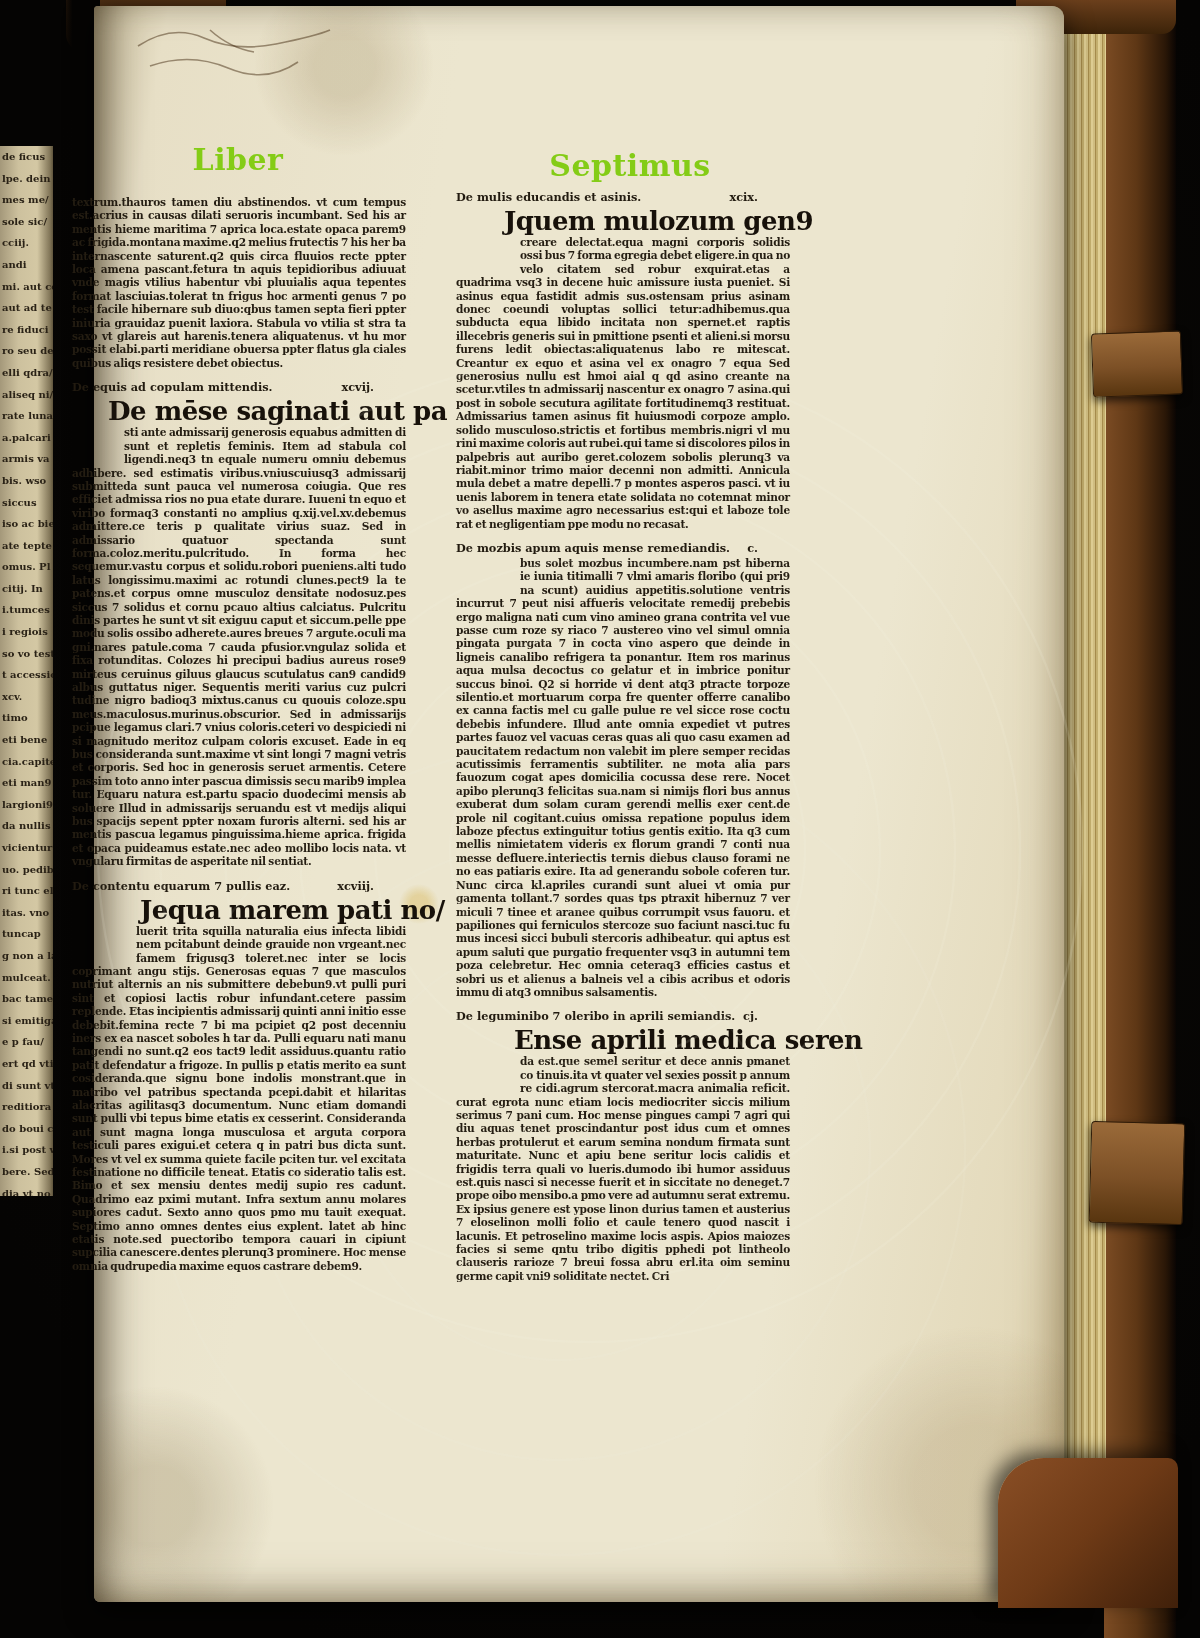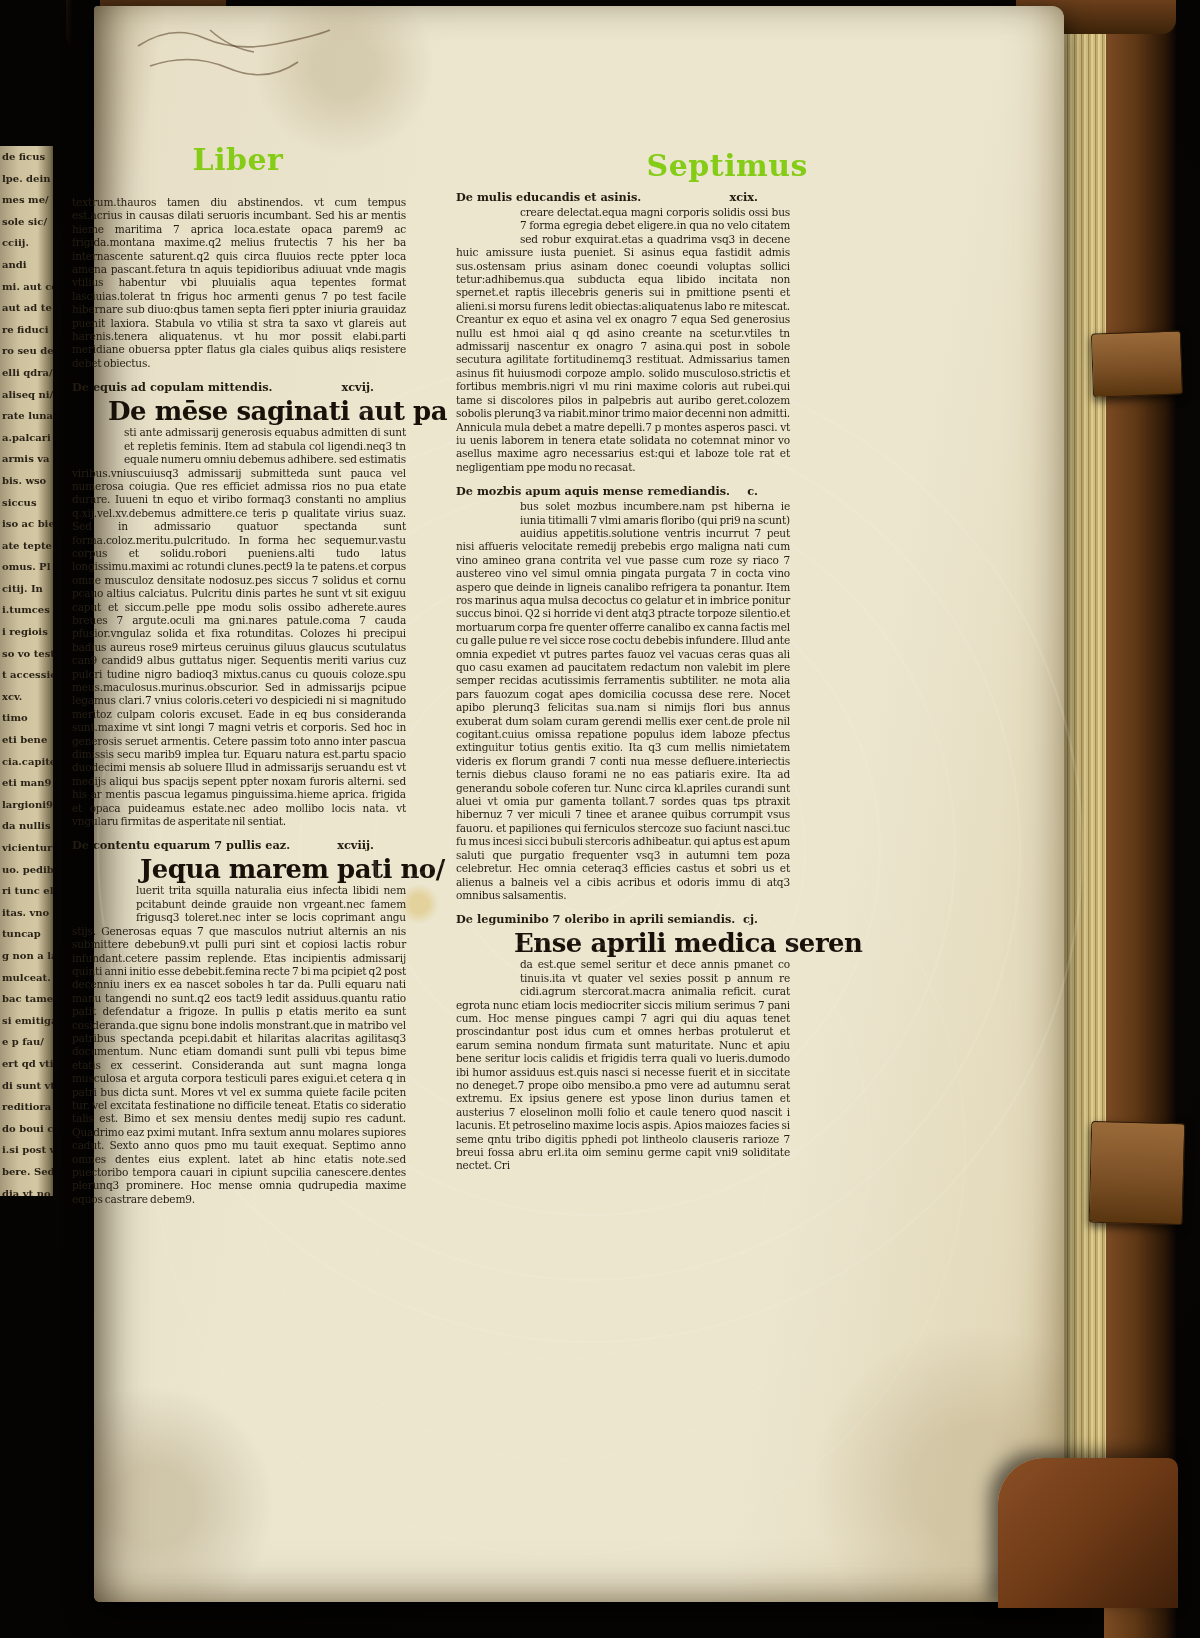--- a/index.html
+++ b/index.html
@@ -42,25 +42,25 @@
                 0 10px 28px rgba(0,0,0,.8);}
   .stains{position:absolute;inset:0;border-radius:inherit;pointer-events:none;background:
      radial-gradient(circle at 325px 898px, rgba(208,166,44,.30) 0 9px, rgba(208,166,44,0) 20px),
      radial-gradient(circle at 250px 60px, rgba(120,95,45,.18) 0 30px, rgba(120,95,45,0) 90px),
      radial-gradient(circle at 880px 1480px, rgba(120,90,40,.16) 0 60px, rgba(120,90,40,0) 160px),
      radial-gradient(circle at 60px 1500px, rgba(100,78,34,.2) 0 40px, rgba(100,78,34,0) 120px);}
   
   .running-head{position:absolute;width:332px;text-align:center;font-family:"DejaVu Serif",serif;
      font-weight:bold;font-size:30px;color:#84cc16;letter-spacing:.5px;}
   .head-left{left:72px;top:142px;}
-  .head-right{left:476px;top:148px;text-align:right;}
+  .head-right{left:464px;top:148px;}
   .col{position:absolute;width:334px;color:#241d12;}
   .col-left{left:72px;top:196px;}
   .col-right{left:456px;top:190px;}
-  .para{font-family:"DejaVu Serif",serif;font-weight:normal;font-size:10.6px;line-height:13.4px;
+  .para{font-family:"DejaVu Serif",serif;font-weight:bold;font-size:10.6px;line-height:13.4px;
      text-align:justify;letter-spacing:-0.2px;word-spacing:-1px;color:#241d12;}
   .rubric{display:flex;justify-content:space-between;align-items:flex-end;
      font-family:"DejaVu Serif",serif;font-weight:bold;font-size:11.3px;
      margin-top:10px;margin-bottom:2px;color:#221b10;}
   .rubric .num{padding-right:32px;}
   .chap-head{font-family:"DejaVu Serif",serif;font-weight:bold;font-size:26px;line-height:30px;
      letter-spacing:-0.5px;color:#17110a;white-space:nowrap;}
   .ind-36{padding-left:36px;} .ind-48{padding-left:48px;} .ind-58{padding-left:58px;} .ind-68{padding-left:68px;}
   .init-spacer{float:left;width:64px;height:27px;}
   .init-spacer-sm{float:left;width:52px;height:27px;}
@@ -173,20 +173,21 @@
   </div>
   <div class="chap-head ind-68">Jequa marem pati no/</div>
   <div class="para"><span class="init-spacer"></span><span>luerit trita squilla naturalia eius infecta libidi nem pcitabunt deinde grauide non vrgeant.nec famem frigusq3 toleret.nec inter se locis coprimant angu stijs. Generosas equas 7 que masculos nutriut alternis an nis submittere debebun9.vt pulli puri sint et copiosi lactis robur infundant.cetere passim replende. Etas incipientis admissarij quinti anni initio esse debebit.femina recte 7 bi ma pcipiet q2 post decenniu iners ex ea nascet soboles h tar da. Pulli equaru nati manu tangendi no sunt.q2 eos tact9 ledit assiduus.quantu ratio patit defendatur a frigoze. In pullis p etatis merito ea sunt cosideranda.que signu bone indolis monstrant.que in matribo vel patribus spectanda pcepi.dabit et hilaritas alacritas agilitasq3 documentum. Nunc etiam domandi sunt pulli vbi tepus bime etatis ex cesserint. Consideranda aut sunt magna longa musculosa et arguta corpora testiculi pares exigui.et cetera q in patri bus dicta sunt. Mores vt vel ex summa quiete facile pciten tur. vel excitata festinatione no difficile teneat. Etatis co sideratio talis est. Bimo et sex mensiu dentes medij supio res cadunt. Quadrimo eaz pximi mutant. Infra sextum annu molares supiores cadut. Sexto anno quos pmo mu tauit exequat. Septimo anno omnes dentes eius explent. latet ab hinc etatis note.sed puectoribo tempora cauari in cipiunt supcilia canescere.dentes plerunq3 prominere. Hoc mense omnia qudrupedia maxime equos castrare debem9.</span></div>
 </div>
 
 <div class="col col-right" style="z-index:5;">
   <div class="rubric" style="margin-top:0;">
     <span>De mulis educandis et asinis.</span>
     <span class="num">xcix.</span>
   </div>
+  <div class="chap-head ind-48">Jquem mulozum gen9</div>
   <div class="para"><span class="init-spacer"></span><span>creare delectat.equa magni corporis solidis ossi bus 7 forma egregia debet eligere.in qua no velo citatem sed robur exquirat.etas a quadrima vsq3 in decene huic amissure iusta pueniet. Si asinus equa fastidit admis sus.ostensam prius asinam donec coeundi voluptas sollici tetur:adhibemus.qua subducta equa libido incitata non spernet.et raptis illecebris generis sui in pmittione psenti et alieni.si morsu furens ledit obiectas:aliquatenus labo re mitescat. Creantur ex equo et asina vel ex onagro 7 equa Sed generosius nullu est hmoi aial q qd asino creante na scetur.vtiles tn admissarij nascentur ex onagro 7 asina.qui post in sobole secutura agilitate fortitudinemq3 restituat. Admissarius tamen asinus fit huiusmodi corpoze amplo. solido musculoso.strictis et fortibus membris.nigri vl mu rini maxime coloris aut rubei.qui tame si discolores pilos in palpebris aut auribo geret.colozem sobolis plerunq3 va riabit.minor trimo maior decenni non admitti. Annicula mula debet a matre depelli.7 p montes asperos pasci. vt iu uenis laborem in tenera etate solidata no cotemnat minor vo asellus maxime agro necessarius est:qui et laboze tole rat et negligentiam ppe modu no recasat.</span></div>
 
   <div class="rubric">
     <span>De mozbis apum aquis mense remediandis.</span>
     <span class="num">c.</span>
   </div>
   <div class="para"><span class="init-spacer"></span><span>bus solet mozbus incumbere.nam pst hiberna ie iunia titimalli 7 vlmi amaris floribo (qui pri9 na scunt) auidius appetitis.solutione ventris incurrut 7 peut nisi affueris velocitate remedij prebebis ergo maligna nati cum vino amineo grana contrita vel vue passe cum roze sy riaco 7 austereo vino vel simul omnia pingata purgata 7 in cocta vino aspero que deinde in ligneis canalibo refrigera ta ponantur. Item ros marinus aqua mulsa decoctus co gelatur et in imbrice ponitur succus binoi. Q2 si horride vi dent atq3 ptracte torpoze silentio.et mortuarum corpa fre quenter offerre canalibo ex canna factis mel cu galle pulue re vel sicce rose coctu debebis infundere. Illud ante omnia expediet vt putres partes fauoz vel vacuas ceras quas ali quo casu examen ad paucitatem redactum non valebit im plere semper recidas acutissimis ferramentis subtiliter. ne mota alia pars fauozum cogat apes domicilia cocussa dese rere. Nocet apibo plerunq3 felicitas sua.nam si nimijs flori bus annus exuberat dum solam curam gerendi mellis exer cent.de prole nil cogitant.cuius omissa repatione populus idem laboze pfectus extinguitur totius gentis exitio. Ita q3 cum mellis nimietatem videris ex florum grandi 7 conti nua messe defluere.interiectis ternis diebus clauso forami ne no eas patiaris exire. Ita ad generandu sobole coferen tur. Nunc circa kl.apriles curandi sunt aluei vt omia pur gamenta tollant.7 sordes quas tps ptraxit hibernuz 7 ver miculi 7 tinee et aranee quibus corrumpit vsus fauoru. et papiliones qui ferniculos stercoze suo faciunt nasci.tuc fu mus incesi sicci bubuli stercoris adhibeatur. qui aptus est apum saluti que purgatio frequenter vsq3 in autumni tem poza celebretur. Hec omnia ceteraq3 efficies castus et sobri us et alienus a balneis vel a cibis acribus et odoris immu di atq3 omnibus salsamentis.</span></div>
 
   <div class="rubric">
     <span>De leguminibo 7 oleribo in aprili semiandis.</span>

